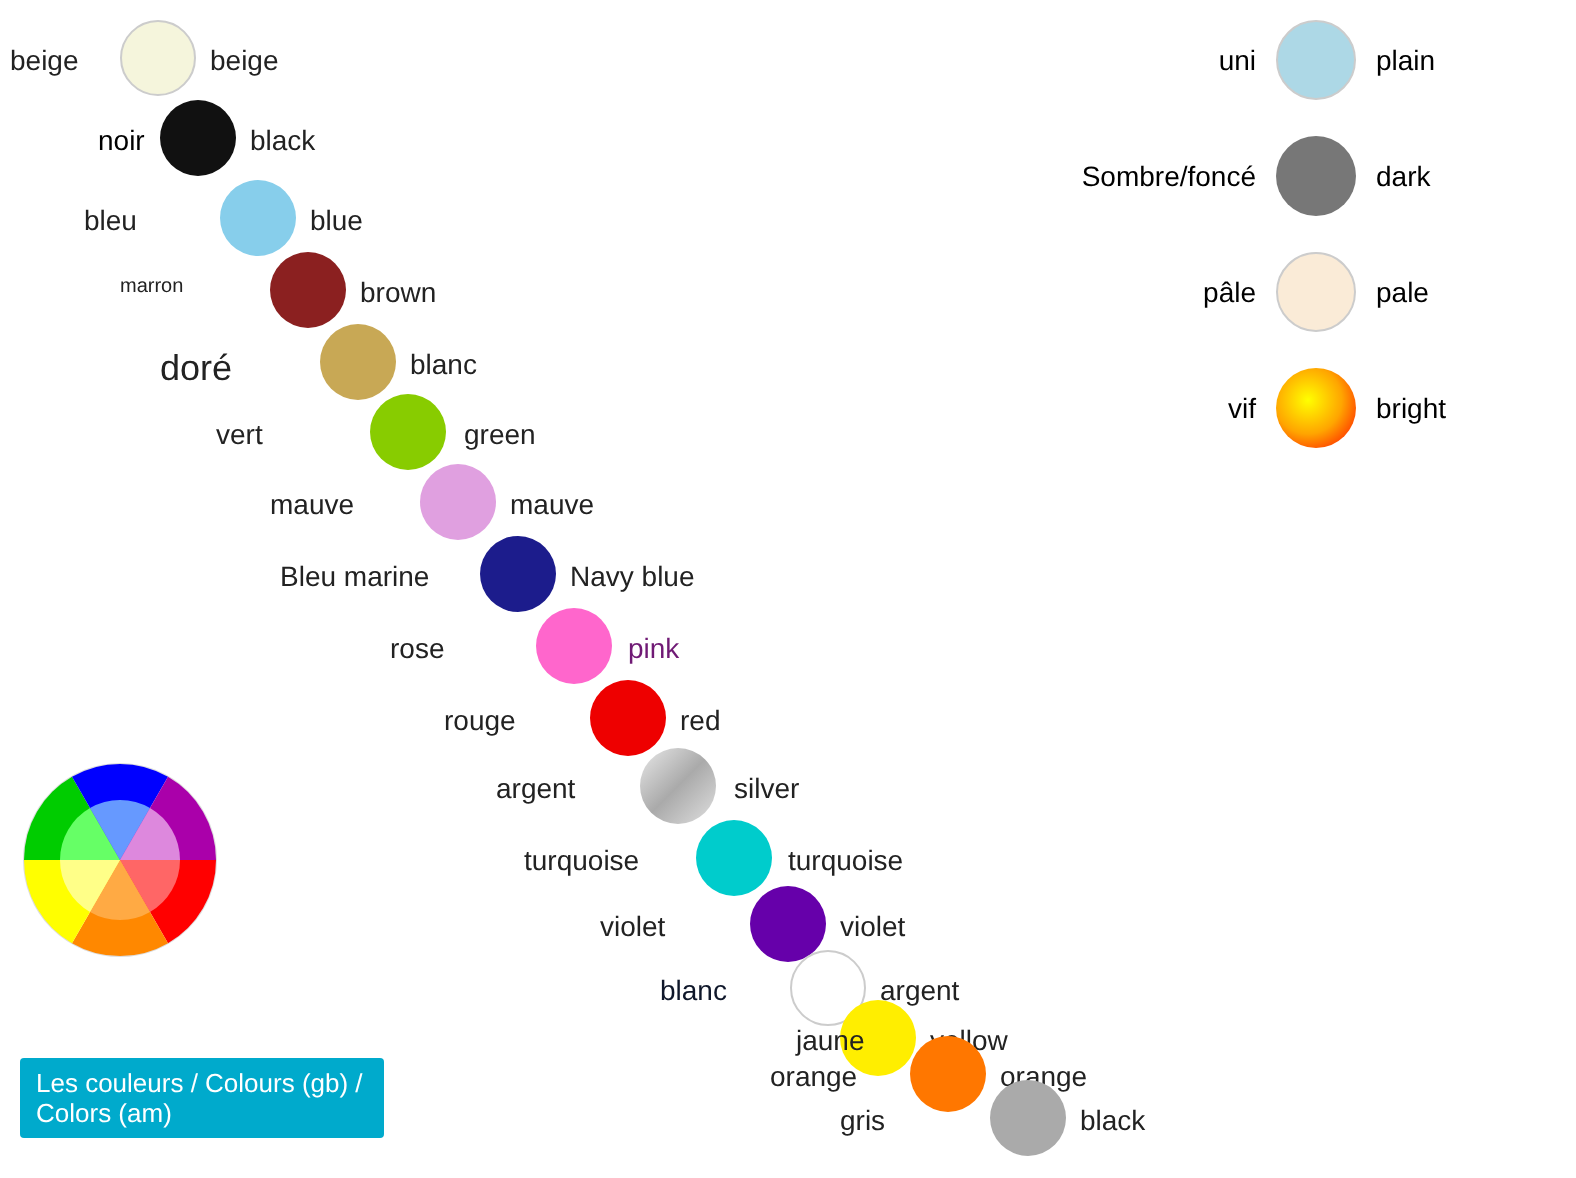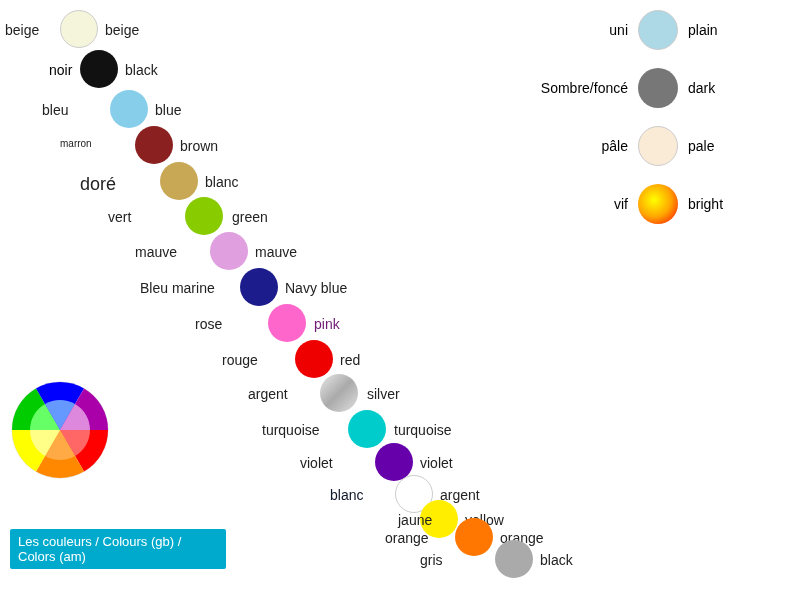--- a/index.html
+++ b/index.html
@@ -47,21 +47,21 @@
       height: 40px;
       border-radius: 50%;
       background: radial-gradient(circle at 40% 40%, yellow 0%, orange 50%, red 100%);
       flex-shrink: 0;
     }
     
     .footer-bar {
       position: absolute;
       bottom: 20px;
       left: 10px;
-      width: 216px;
+      width: 182px;
       background: #00aacc;
       color: white;
       font-size: 13px;
       padding: 5px 8px;
       border-radius: 2px;
     }
     
     .color-wheel {
       position: absolute;
       left: 10px;

